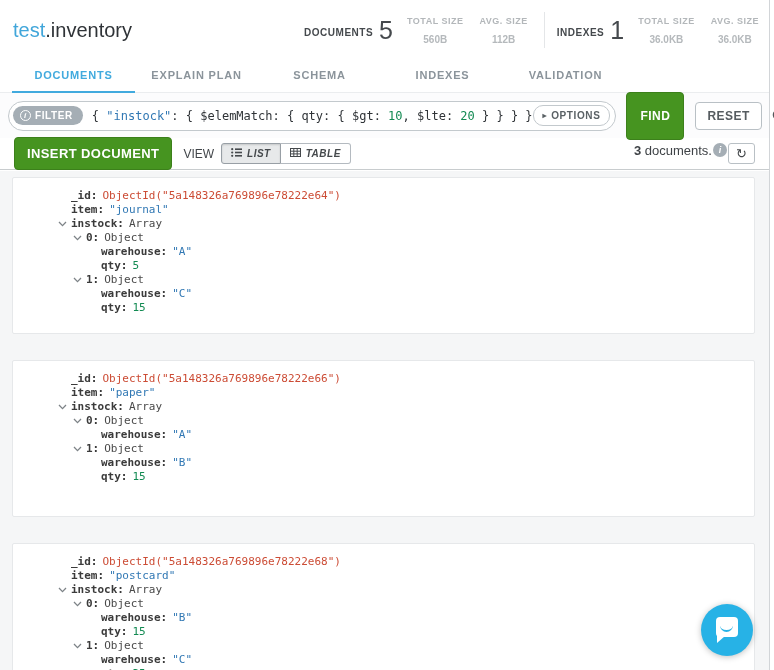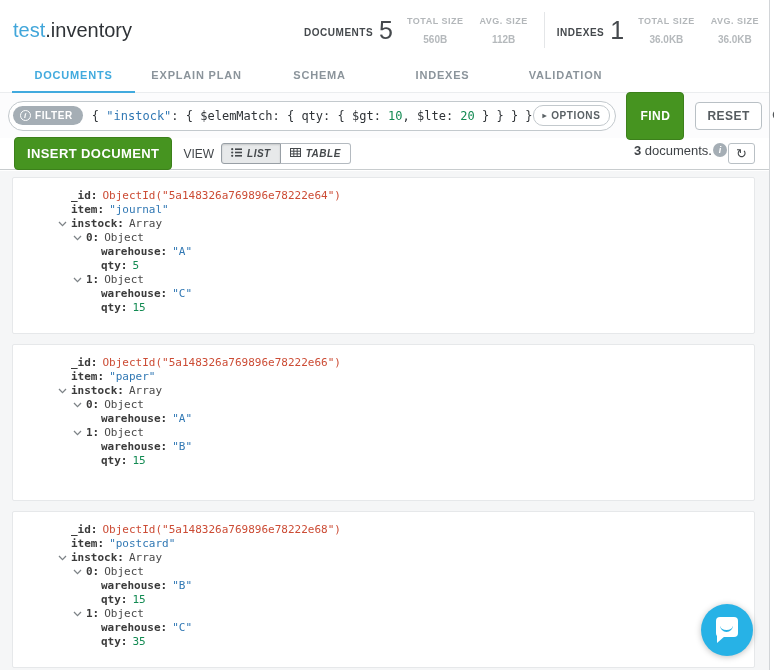--- a/index.html
+++ b/index.html
@@ -66,21 +66,21 @@
   .count-text { font-size:13px; color:#3f4347; }
   .info-circle { width:14px; height:14px; border-radius:50%; background:#a5aeb5; color:#fff; font-size:9px;
     font-weight:bold; font-style:italic; text-align:center; line-height:14px; cursor:pointer; }
   .refresh-btn { border:1px solid #b9c0c5; border-radius:3px; background:#fff; width:27px; height:21px;
     font-size:13px; color:#45494c; text-align:center; line-height:19px; cursor:pointer; }
 
   
   .doc-area { position:absolute; top:171px; bottom:0; left:0; right:0; background:#f5f6f7;
     padding:6px 14px 0 12px; overflow:hidden; }
   .doc-card { background:#fff; border:1px solid #e6e8ea; border-radius:2px; height:157px;
-    margin-bottom:10px; padding:11px 0 0 58px; font-family:"DejaVu Sans Mono", monospace;
+    margin-bottom:26px; padding:11px 0 0 58px; font-family:"DejaVu Sans Mono", monospace;
     font-size:11px; color:#404040; }
   .doc-line { height:14px; line-height:14px; white-space:pre; }
   .ind1 { padding-left:15px; } .ind2 { padding-left:30px; }
   .key { font-weight:bold; color:#3b3b3b; margin-right:5px; }
   .val-oid { color:#cc4c35; } .val-str { color:#3178b4; }
   .val-num { color:#128a52; } .val-plain { color:#494949; }
   .chev { display:inline-block; width:13px; margin-left:-13px; cursor:pointer; }
 
   
   .chat-btn { position:absolute; left:701px; top:604px; width:52px; height:52px; border-radius:50%;

